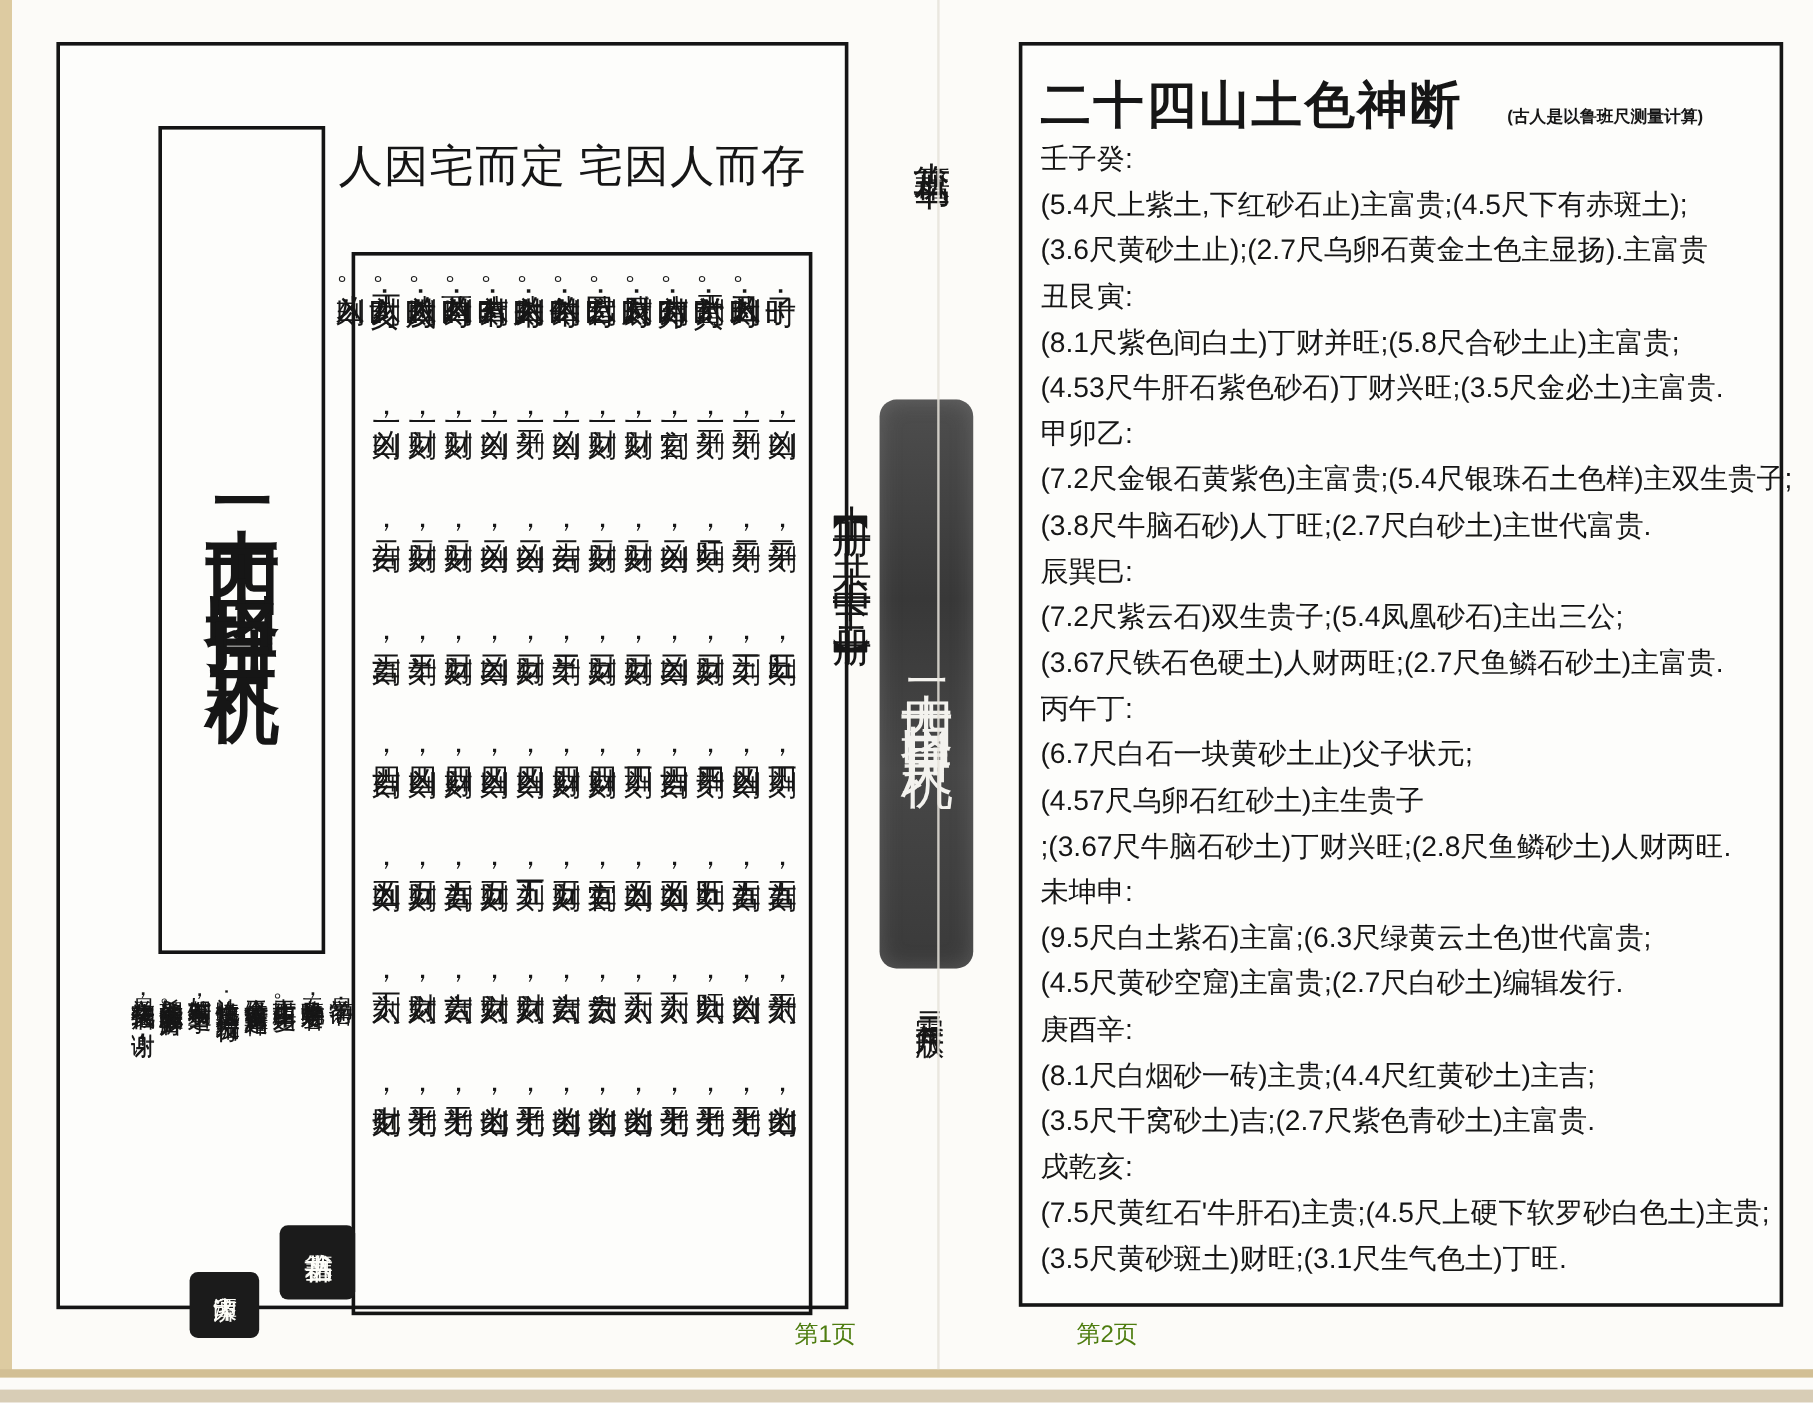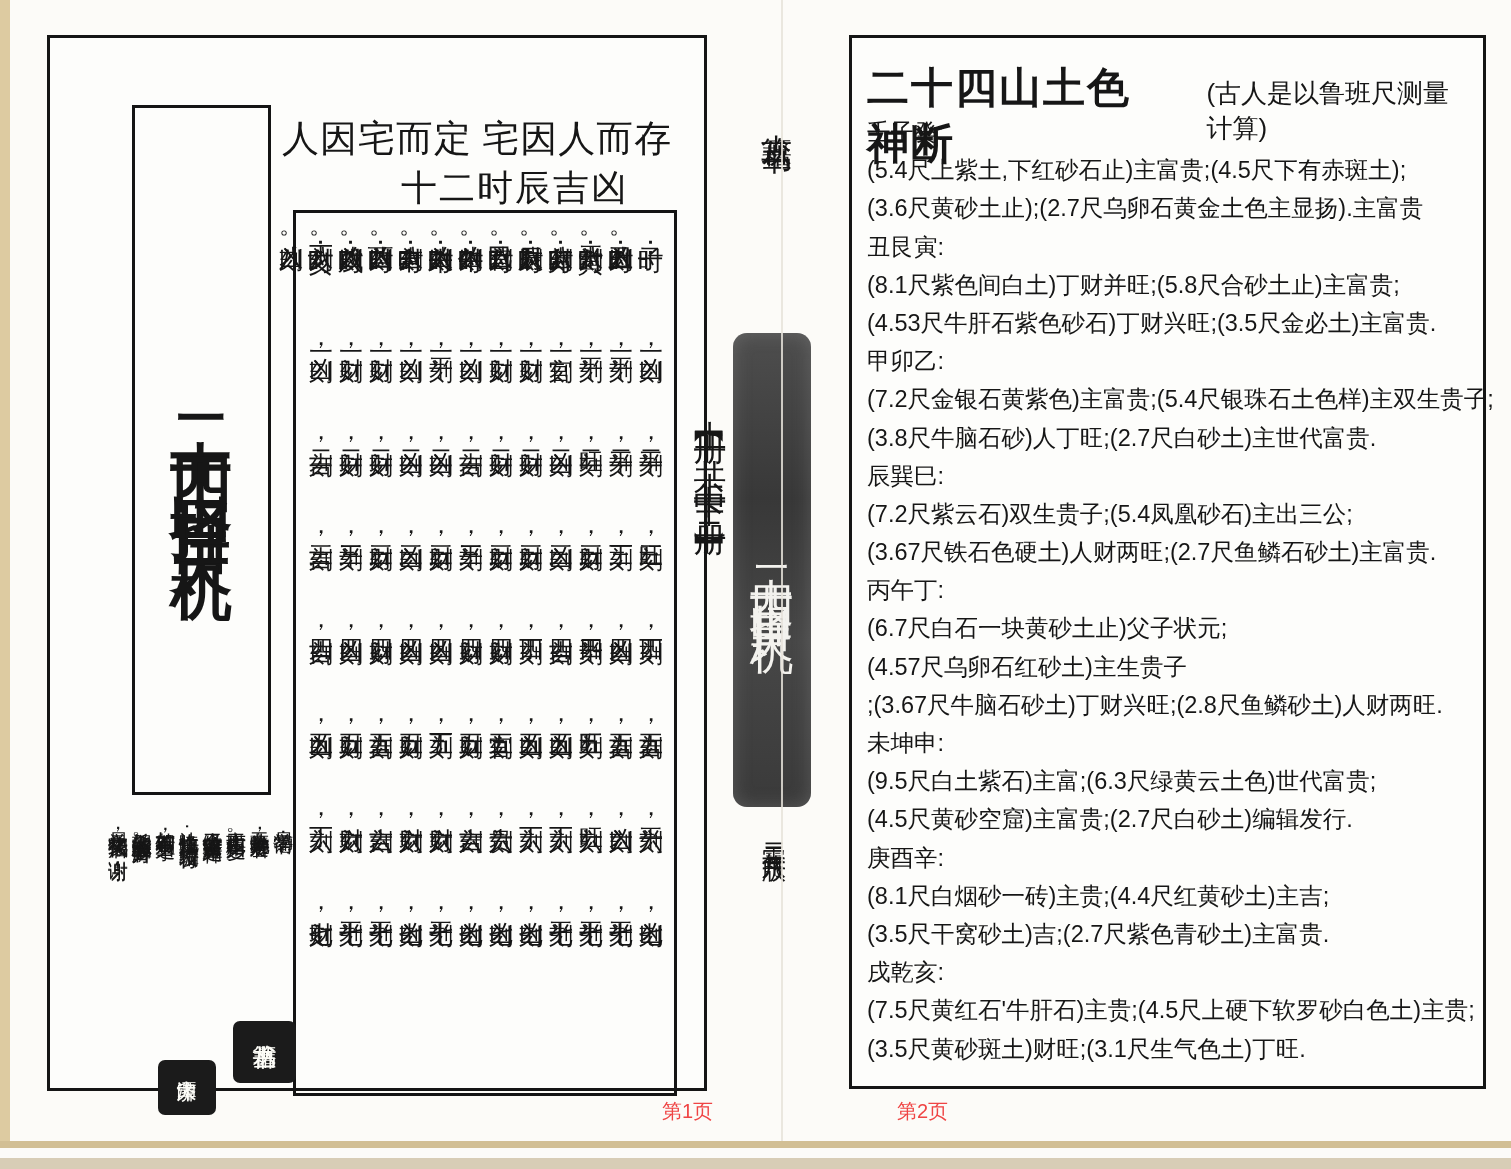--- a/index.html
+++ b/index.html
@@ -36,55 +36,54 @@
   .footer-note{position:absolute;left:56px;top:778px;height:312px;writing-mode:vertical-rl;text-orientation:mixed;}
   .vline{display:block;font-size:20px;line-height:23.6px;letter-spacing:1px;}
 
   .seal{position:absolute;background:#1b1b1b;color:#fdfdf8;border-radius:7px;z-index:30;
         display:flex;align-items:center;justify-content:center;}
   #seal-1{left:183px;top:983px;width:63px;height:62px;}
   #seal-1 .s{writing-mode:vertical-rl;font-size:24px;line-height:28px;height:52px;}
   #seal-2{left:108px;top:1022px;width:58px;height:55px;}
   #seal-2 .s{writing-mode:vertical-rl;font-size:20px;line-height:24px;height:46px;}
 
-  .pagenum{position:absolute;font-size:20px;color:#ef4444;}
+  .pagenum{position:absolute;font-size:20px;color:#4d7c0f;}
   #pagenum-1{left:662px;top:1098px;}
   #pagenum-2{left:849px;top:1098px;margin-left:48px;}
 
   
   .spine-series{position:absolute;left:755px;top:110px;font-size:31px;letter-spacing:3px;line-height:42px;}
   .spine-box{position:absolute;left:733px;top:333px;width:78px;height:474px;border-radius:14px;
              background:linear-gradient(180deg,#4e4e4e 0%,#383838 35%,#474747 65%,#3a3a3a 100%);
              display:flex;align-items:center;justify-content:center;z-index:20;
              box-shadow:inset 0 0 18px rgba(150,150,150,.35);}
   .spine-box .t{font-size:44px;color:#f3f2ee;letter-spacing:9px;line-height:78px;}
   .spine-edition{position:absolute;left:757px;top:826px;font-size:24px;letter-spacing:2px;line-height:34px;}
 
   
   .rp-titlerow{position:absolute;left:867px;top:60px;width:600px;display:flex;align-items:baseline;gap:11px;}
   .rp-title{font-size:42px;font-weight:600;letter-spacing:2px;}
-  .rp-title-note{font-size:26px;margin-left:26px;font-weight:400;}
+  .rp-title-note{font-size:14px;margin-left:26px;font-weight:700;}
   .rp-body{position:absolute;left:867px;top:113px;width:600px;}
   .rline{margin:0;font-size:23.5px;line-height:38.2px;height:38.2px;white-space:nowrap;font-weight:500;}
 </style>
 </head>
 <body>
 
 <div id="scan">
 
   <div class="edge-strip-left"></div>
   <div class="tan-line"></div>
   <div class="tan-band-bottom"></div>
 
   <div id="left-frame" class="page-frame">
     <div class="title-box">
       <div class="t vtext">二十四山择日天机</div>
     </div>
     <div class="hdr1">人因宅而定 宅因人而存</div>
-    <div class="hdr2">十二时辰吉凶</div>
 
     <div class="hours-table">
         <div class="tcol"><span class="thead">亥时：</span><span class="tcell">一刻凶，</span><span class="tcell">二刻吉，</span><span class="tcell">三刻吉，</span><span class="tcell">四刻吉，</span><span class="tcell">五刻凶，</span><span class="tcell">六刻丁，</span><span class="tcell">七刻财，</span><span class="tcell">八刻凶。</span></div>
         <div class="tcol"><span class="thead">戌时：</span><span class="tcell">一刻财，</span><span class="tcell">二刻财，</span><span class="tcell">三刻平，</span><span class="tcell">四刻凶，</span><span class="tcell">五刻财，</span><span class="tcell">六刻财，</span><span class="tcell">七刻平，</span><span class="tcell">八刻丁。</span></div>
         <div class="tcol"><span class="thead">酉时：</span><span class="tcell">一刻财，</span><span class="tcell">二刻财，</span><span class="tcell">三刻财，</span><span class="tcell">四刻财，</span><span class="tcell">五刻吉，</span><span class="tcell">六刻吉，</span><span class="tcell">七刻平，</span><span class="tcell">八刻凶。</span></div>
         <div class="tcol"><span class="thead">申时：</span><span class="tcell">一刻凶，</span><span class="tcell">二刻凶，</span><span class="tcell">三刻凶，</span><span class="tcell">四刻凶，</span><span class="tcell">五刻财，</span><span class="tcell">六刻财，</span><span class="tcell">七刻凶，</span><span class="tcell">八刻凶。</span></div>
         <div class="tcol"><span class="thead">未时：</span><span class="tcell">一刻平，</span><span class="tcell">二刻凶，</span><span class="tcell">三刻财，</span><span class="tcell">四刻凶，</span><span class="tcell">五刻丁，</span><span class="tcell">六刻财，</span><span class="tcell">七刻平，</span><span class="tcell">八刻吉。</span></div>
         <div class="tcol"><span class="thead">午时：</span><span class="tcell">一刻凶，</span><span class="tcell">二刻吉，</span><span class="tcell">三刻平，</span><span class="tcell">四刻财，</span><span class="tcell">五刻财，</span><span class="tcell">六刻吉，</span><span class="tcell">七刻凶，</span><span class="tcell">八刻凶。</span></div>
         <div class="tcol"><span class="thead">巳时：</span><span class="tcell">一刻财，</span><span class="tcell">二刻财，</span><span class="tcell">三刻财，</span><span class="tcell">四刻财，</span><span class="tcell">五刻官，</span><span class="tcell">六刻贵，</span><span class="tcell">七刻凶，</span><span class="tcell">八刻凶。</span></div>
         <div class="tcol"><span class="thead">辰时：</span><span class="tcell">一刻财，</span><span class="tcell">二刻财，</span><span class="tcell">三刻财，</span><span class="tcell">四刻丁，</span><span class="tcell">五刻凶，</span><span class="tcell">六刻丁，</span><span class="tcell">七刻凶，</span><span class="tcell">八刻官。</span></div>

